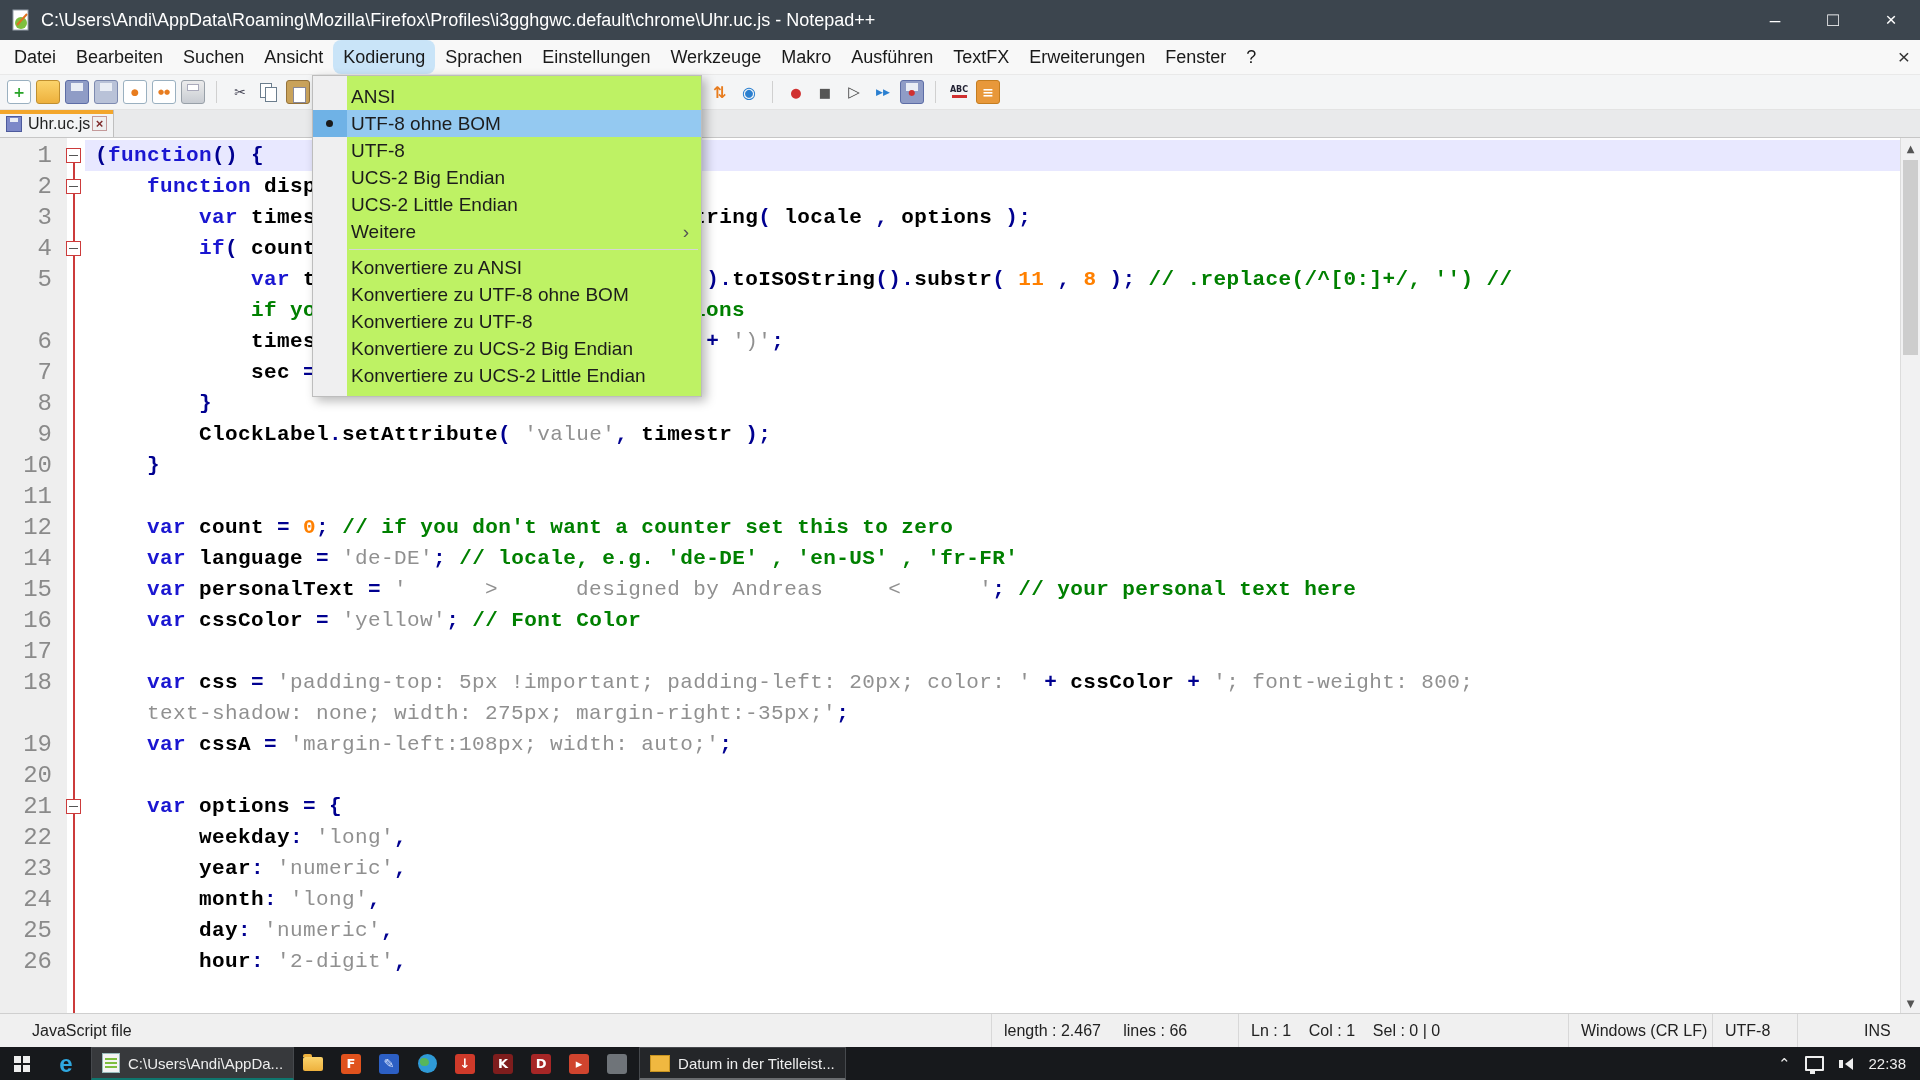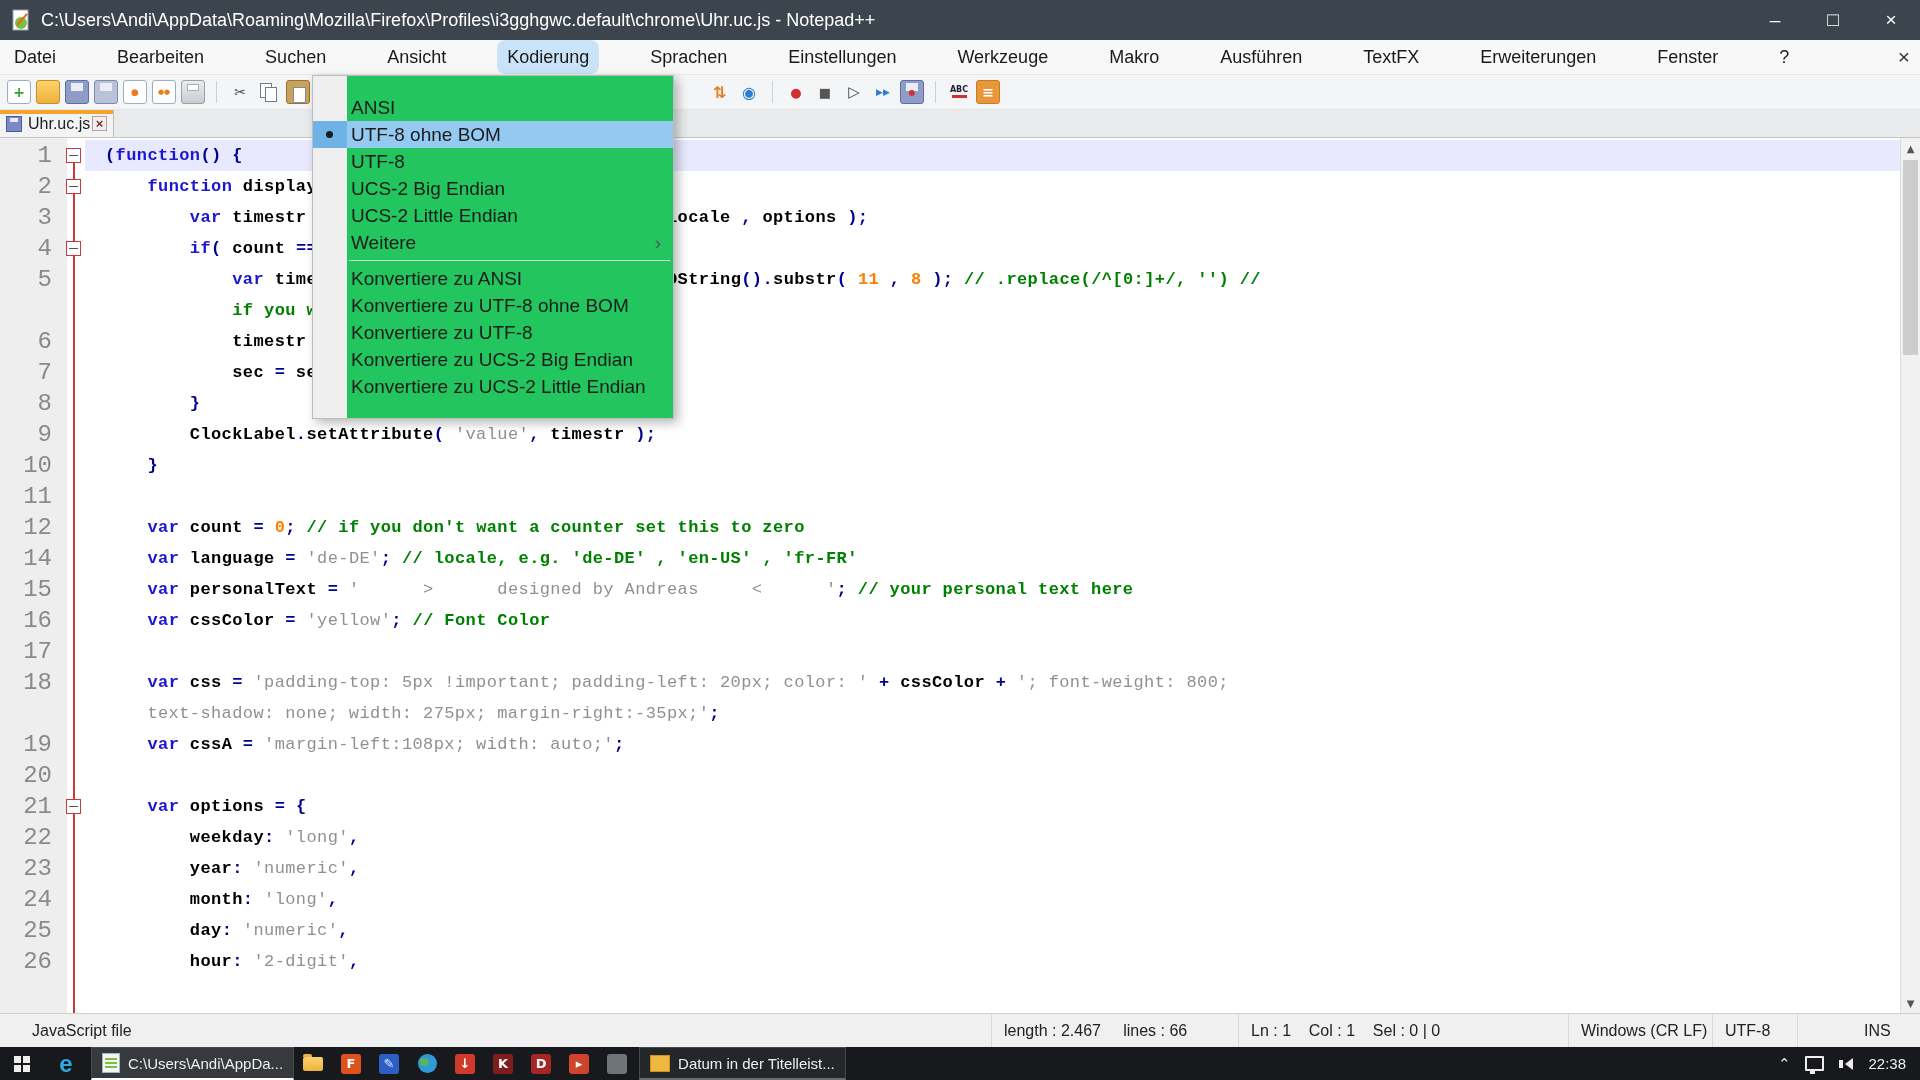--- a/index.html
+++ b/index.html
@@ -59,22 +59,22 @@
   #editor{position:relative;height:875px;background:#fff;overflow:hidden;}
   #gutter-bg{position:absolute;left:0;top:0;bottom:0;width:67px;background:#eeeeee;}
   #fold-line{position:absolute;left:73px;top:18px;bottom:0;width:2px;background:#cc3b3b;}
   #rows{position:absolute;left:0;top:2px;right:0;}
   .row{height:31px;position:relative;}
   .num{position:absolute;left:0;width:52px;text-align:right;font-family:"Liberation Mono",monospace;
        font-size:24px;line-height:31px;color:#8a8a8a;}
   .fold{position:absolute;left:66px;top:8px;width:15px;height:15px;background:#fff;border:1px solid #cc3b3b;
         box-sizing:border-box;z-index:2;}
   .fold::before{content:"";position:absolute;left:2px;right:2px;top:6px;height:1px;background:#555;}
-  .line{display:block;margin-left:85px;margin-right:19px;padding-left:20px;font-family:"Liberation Mono",monospace;
-        font-size:17px;line-height:31px;letter-spacing:0.4px;white-space:pre;font-weight:bold;overflow:hidden;}
+  .line{display:block;margin-left:85px;margin-right:19px;padding-left:10px;font-family:"Liberation Mono",monospace;
+        font-size:21px;line-height:31px;letter-spacing:0.4px;white-space:pre;font-weight:bold;overflow:hidden;}
   .row.hl .line{background:#e8e8ff;}
   .sk{color:#1a16d1;} .so{color:#000090;} .sn{color:#ff8000;}
   .ss{color:#909090;font-weight:normal;} .sc{color:#008000;} .sd{color:#000;}
 
   
   #vscroll{position:absolute;right:0;top:0;bottom:0;width:19px;background:#f1f1f2;border-left:1px solid #dcdcdc;}
   .varrow{position:absolute;left:0;right:0;height:20px;display:flex;align-items:center;justify-content:center;
           font-size:10px;color:#555;font-family:"DejaVu Sans",sans-serif;}
   .varrow.up{top:0;} .varrow.down{bottom:0;}
   #vthumb{position:absolute;top:22px;left:2px;right:2px;height:195px;background:#cdcdcd;}
@@ -86,21 +86,21 @@
         box-sizing:border-box;white-space:pre;}
   .st1{width:992px;padding-left:32px;} .st2{width:247px;} .st3{width:330px;} .st4{width:144px;} .st5{width:85px;}
   .st6{flex:1;border-right:none;padding-left:66px;}
 
   
   #taskbar{height:33px;background:#17191c;display:flex;align-items:center;color:#eee;}
   .tk-slot{width:44px;height:33px;display:flex;align-items:center;justify-content:center;flex:none;}
   .edge-e{font-size:24px;font-weight:bold;color:#2fa8e0;font-family:"Liberation Sans",sans-serif;}
   .task-btn{height:33px;display:flex;align-items:center;gap:8px;padding:0 10px;margin-left:3px;
             font-size:15px;box-sizing:border-box;border:1px solid #46494d;white-space:nowrap;}
-  .task-btn.active-win{background:rgba(255,255,255,.14);border-bottom:2px solid #ffffff;align-items:center;}
+  .task-btn.active-win{background:rgba(255,255,255,.14);border-bottom:2px solid #0f766e;align-items:center;}
   .task-btn.open-win{background:rgba(255,255,255,.06);border-bottom:2px solid #6a6d70;}
   .task-ic{width:38px;height:33px;display:flex;align-items:center;justify-content:center;flex:none;}
   .tk-tile{width:20px;height:20px;border-radius:3px;display:flex;align-items:center;justify-content:center;
            font-size:13px;font-weight:bold;font-family:"DejaVu Sans",sans-serif;}
   .tk-folder{width:20px;height:14px;background:linear-gradient(#fbd36b,#eeb13d);border-radius:2px;position:relative;}
   .tk-folder::before{content:"";position:absolute;top:-3px;left:0;width:9px;height:3px;background:#eeb13d;border-radius:2px 2px 0 0;}
   .tk-globe{width:19px;height:19px;border-radius:50%;background:#2f9ad6;position:relative;overflow:hidden;}
   .tk-globe::before{content:"";position:absolute;left:2px;top:4px;width:9px;height:8px;background:#57b65b;border-radius:40% 60% 50% 50%;}
   .mini-doc{width:16px;height:18px;background:#f4f4f4;border:1px solid #9bb;position:relative;}
   .mini-doc::before{content:"";position:absolute;left:2px;top:4px;right:2px;height:2px;background:#7ebf3e;box-shadow:0 4px 0 #7ebf3e,0 8px 0 #7ebf3e;}
@@ -108,22 +108,22 @@
   #tray{margin-left:auto;display:flex;align-items:center;gap:15px;padding-right:14px;}
   .chev{font-size:15px;color:#eee;}
   .mon{width:15px;height:11px;border:2px solid #eee;border-radius:1px;position:relative;}
   .mon::after{content:"";position:absolute;left:3px;bottom:-5px;width:5px;height:3px;background:#eee;}
   .spk{display:flex;align-items:center;}
   .spk-body{width:4px;height:8px;background:#eee;}
   .spk-cone{width:0;height:0;border:6px solid transparent;border-right:8px solid #eee;margin-left:-4px;}
   #tb-clock{font-size:15px;}
 
   
-  #encoding-menu{position:absolute;left:312px;top:75px;width:362px;background:#22c55e;border:1px solid #bdbdbd;
-                 box-shadow:4px 4px 10px rgba(0,0,0,.28);padding:18px 0;z-index:100;box-sizing:border-box;}
+  #encoding-menu{position:absolute;left:312px;top:75px;width:390px;background:#bef264;border:1px solid #bdbdbd;
+                 box-shadow:4px 4px 10px rgba(0,0,0,.28);padding:7px 0;z-index:100;box-sizing:border-box;}
   #encoding-menu::before{content:"";position:absolute;left:0;top:0;bottom:0;width:34px;background:#efeff0;}
   .eitem{position:relative;height:27px;line-height:27px;padding-left:38px;font-size:19px;color:#1c1c1c;}
   .eitem.hlitem{background:#94c9f1;}
   .eitem.hlitem::before{content:"";position:absolute;left:0;top:0;bottom:0;width:34px;background:#6fb2e6;}
   .eitem .lbl{position:relative;z-index:2;}
   .radio-dot{position:absolute;left:13px;top:10px;width:7px;height:7px;border-radius:50%;background:#1a1a1a;z-index:3;}
   .subarrow{position:absolute;right:12px;top:0;font-size:19px;color:#555;}
   .esep{height:1px;background:#d6d6d6;margin:4px 3px 4px 36px;}
 </style>
 </head>
@@ -139,21 +139,21 @@
     </svg>
     <span class="wtitle">C:\Users\Andi\AppData\Roaming\Mozilla\Firefox\Profiles\i3gghgwc.default\chrome\Uhr.uc.js - Notepad++</span>
     <div id="wcontrols" style="margin-left:auto;display:flex;">
       <div class="wbtn">–</div>
       <div class="wbtn">□</div>
       <div class="wbtn">×</div>
     </div>
   </div>
 
   <div id="menubar">
-    <div id="menubar-items" style="display:flex;height:34px;align-items:center;gap:41px;">
+    <div id="menubar-items" style="display:flex;height:34px;align-items:center;">
         <div class="mitem">Datei</div>
         <div class="mitem">Bearbeiten</div>
         <div class="mitem">Suchen</div>
         <div class="mitem">Ansicht</div>
         <div class="mitem active">Kodierung</div>
         <div class="mitem">Sprachen</div>
         <div class="mitem">Einstellungen</div>
         <div class="mitem">Werkzeuge</div>
         <div class="mitem">Makro</div>
         <div class="mitem">Ausführen</div>

